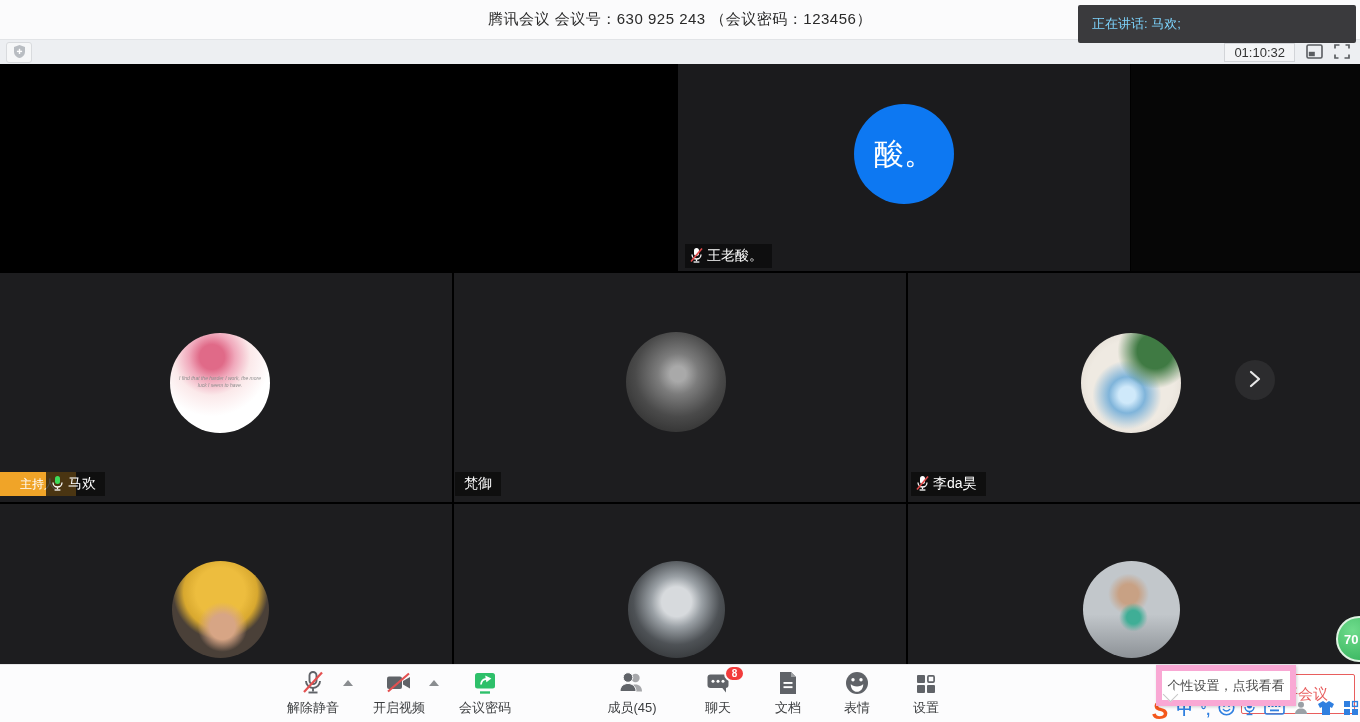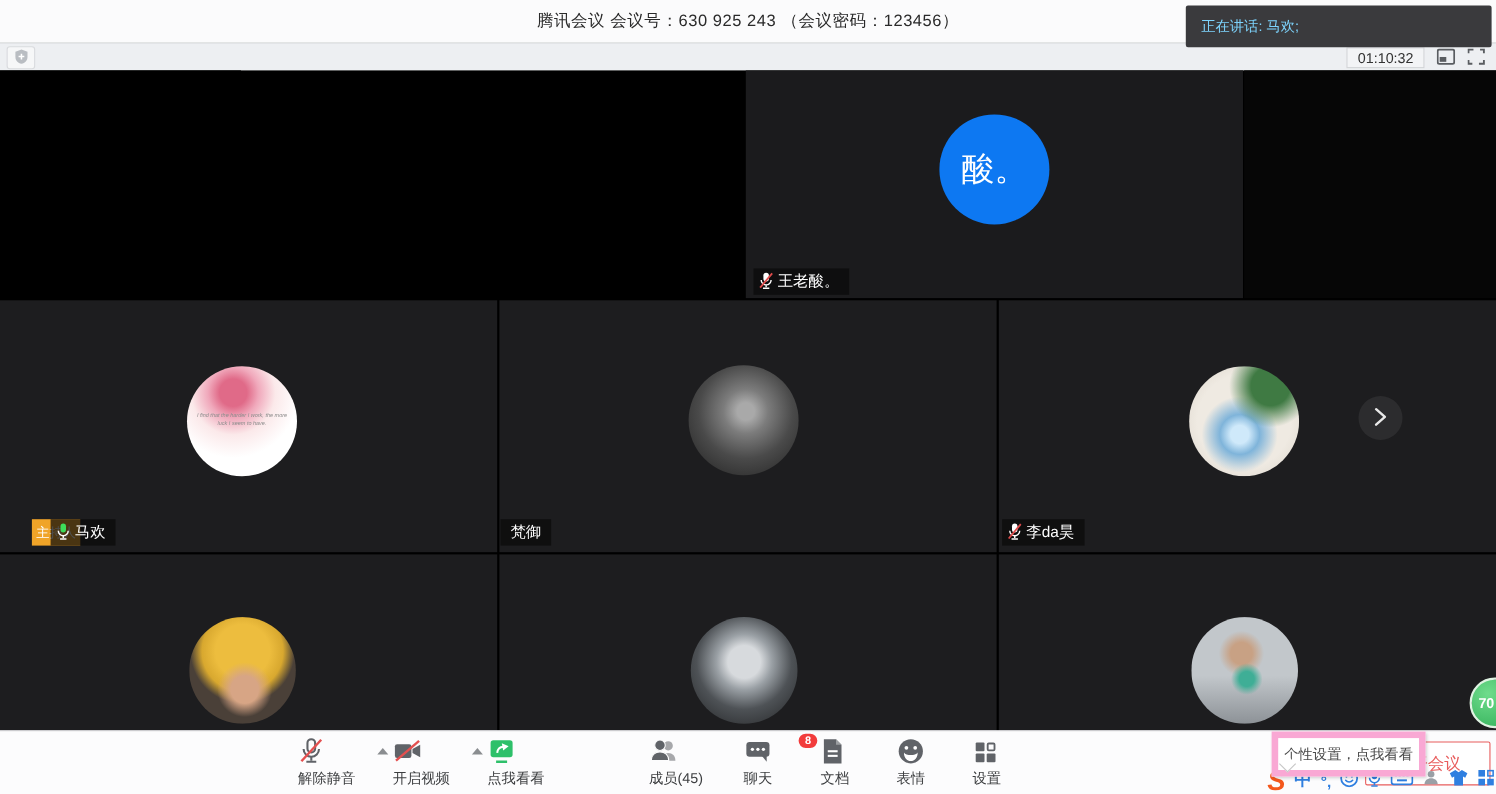--- a/index.html
+++ b/index.html
@@ -24,21 +24,21 @@
          padding-left:14px;box-sizing:border-box;z-index:30;}
 
   
   .cell{position:absolute;}
   .r1{top:64px;height:207px;} .r2{top:273px;height:229px;} .r3{top:504px;height:218px;}
   .dark-cell{background:#1d1d1f;}
   .avatar{position:absolute;border-radius:50%;overflow:hidden;}
   .plabel{position:absolute;display:flex;align-items:center;gap:4px;background:rgba(10,10,10,.72);
           color:#fff;font-size:14px;height:24px;padding:0 9px 0 5px;box-sizing:border-box;white-space:nowrap;}
   .host-badge{position:absolute;height:24px;background:#f0a428;color:#fff;font-size:12px;
-              display:flex;align-items:center;padding:0 4px;margin-left:29px;}
+              display:flex;align-items:center;padding:0 20px;}
   .next-btn{position:absolute;left:1235px;top:360px;width:40px;height:40px;border-radius:50%;
             background:#2c2c2e;border:none;display:flex;align-items:center;justify-content:center;cursor:pointer;}
   .av-caption{position:absolute;left:8%;top:42%;width:84%;font-size:5px;font-style:italic;
               color:#8d8d8d;text-align:center;line-height:1.3;}
   .av-text{display:flex;align-items:center;justify-content:center;width:100%;height:100%;
            color:#fff;font-size:30px;}
 
   
   #video-huangmin{background:
      radial-gradient(circle 16px at 7% 93%, #a03326 0 70%, rgba(0,0,0,0) 78%),
@@ -59,21 +59,21 @@
      radial-gradient(circle, #4a4038 0 70%, #332c26 100%);}
   #av-moon{background:radial-gradient(circle at 50% 42%, #d7dadd 0 20%, #9aa0a5 34%, #4e5256 58%, #2b2d2f 90%);}
   #av-kid{background:
      radial-gradient(circle at 52% 58%, #3fae96 0 9%, rgba(0,0,0,0) 19%),
      radial-gradient(circle at 47% 34%, #c8a184 0 12%, rgba(0,0,0,0) 25%),
      linear-gradient(180deg, #c2c7cb 0 55%, #8d9297 100%);}
 
   
   .toolbar{position:absolute;left:0;top:664px;width:100%;height:58px;background:#fcfcfd;
            border-top:1px solid #e7e7e9;box-sizing:border-box;z-index:10;}
-  .tb-btn{position:absolute;top:4px;width:84px;display:flex;flex-direction:column;align-items:flex-start;
+  .tb-btn{position:absolute;top:4px;width:84px;display:flex;flex-direction:column;align-items:center;
           gap:3px;background:none;border:none;padding:0;cursor:pointer;}
   .tb-ic{height:27px;display:flex;align-items:flex-end;justify-content:center;}
   .tb-lb{font-size:13px;color:#3c3e40;white-space:nowrap;}
   .caret{position:absolute;width:0;height:0;border-left:5px solid transparent;
          border-right:5px solid transparent;border-bottom:6px solid #8a8d90;top:15px;cursor:pointer;}
   .chat-badge{position:absolute;left:724px;top:0px;min-width:13px;height:13px;border-radius:9px;
               background:#f23c3c;border:2px solid #fcfcfd;color:#fff;font-size:10px;font-weight:bold;
               display:flex;align-items:center;justify-content:center;padding:0 2px;z-index:12;}
   .leave-btn{position:absolute;left:1241px;top:674px;width:114px;height:40px;background:#fff;
              border:1px solid #e85d5d;border-radius:2px;color:#e85d5d;font-size:15px;z-index:12;cursor:pointer;}
@@ -253,21 +253,21 @@
 
     <button class="tb-btn" style="left:443px;">
       <span class="tb-ic">
         <svg width="26" height="26" viewBox="0 0 26 26">
             <rect x="3" y="3" width="20" height="15.5" rx="2.5" fill="#2ec06a"></rect>
             <path d="M9 14.5c.3-3.4 2.6-5.4 5.6-5.6" stroke="#fff" stroke-width="1.8" fill="none"></path>
             <polygon points="13.2,5.6 19.4,8.4 14.4,12.2" fill="#fff"></polygon>
             <line x1="8" y1="22.5" x2="18" y2="22.5" stroke="#2ec06a" stroke-width="2.4"></line>
           </svg>
       </span>
-      <span class="tb-lb">点我看看</span>
+      <span class="tb-lb">会议密码</span>
     </button>
 
 
     <button class="tb-btn" style="left:590px;">
       <span class="tb-ic">
         <svg width="28" height="26" viewBox="0 0 28 26">
             <circle cx="17.5" cy="8" r="4.2" fill="#606368" opacity=".55"></circle>
             <path d="M11 21.5c0-4.5 2.8-7 6.5-7s6.5 2.5 6.5 7z" fill="#606368" opacity=".55"></path>
             <circle cx="10" cy="7.5" r="4.8" fill="#606368" stroke="#fcfcfd" stroke-width="1"></circle>
             <path d="M2 21.5c0-5 3.6-8 8-8s8 3 8 8z" fill="#606368" stroke="#fcfcfd" stroke-width="1"></path>

